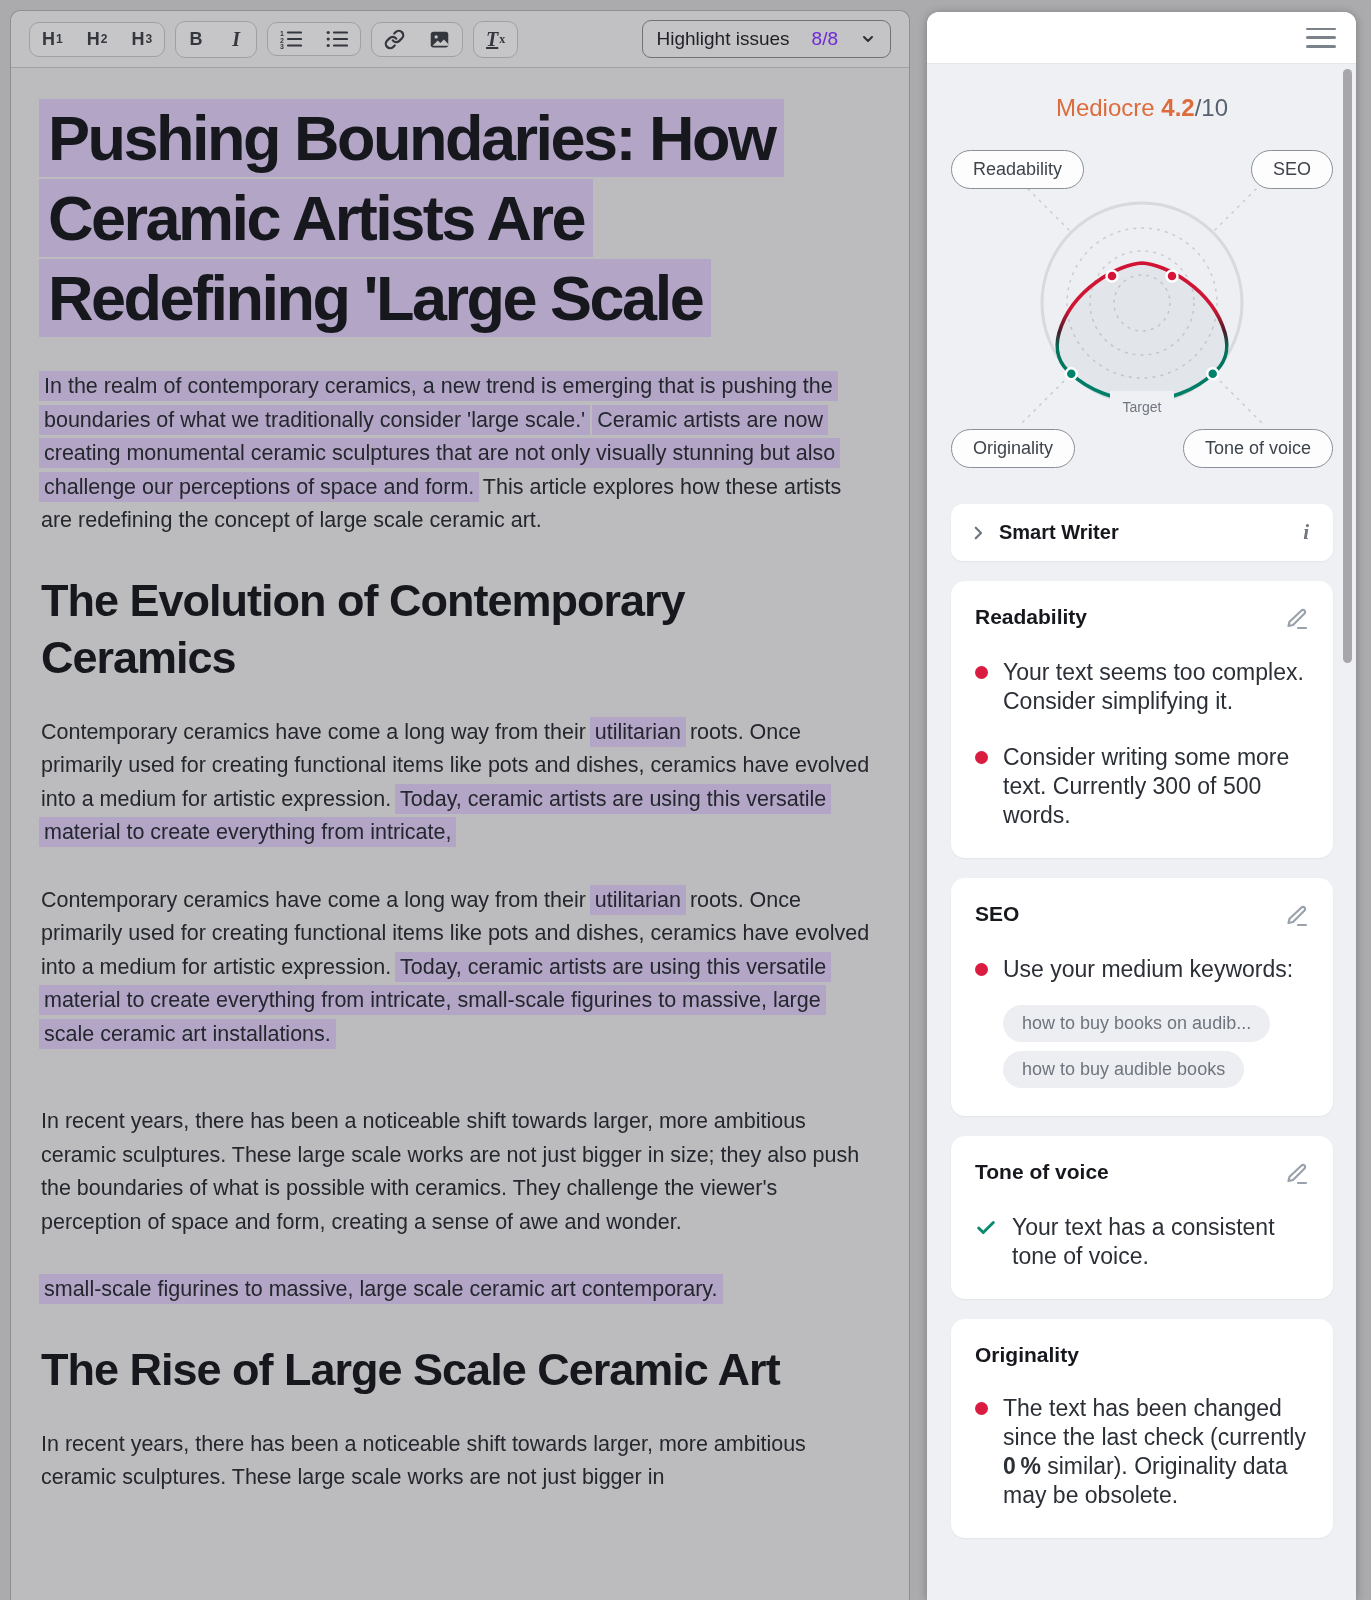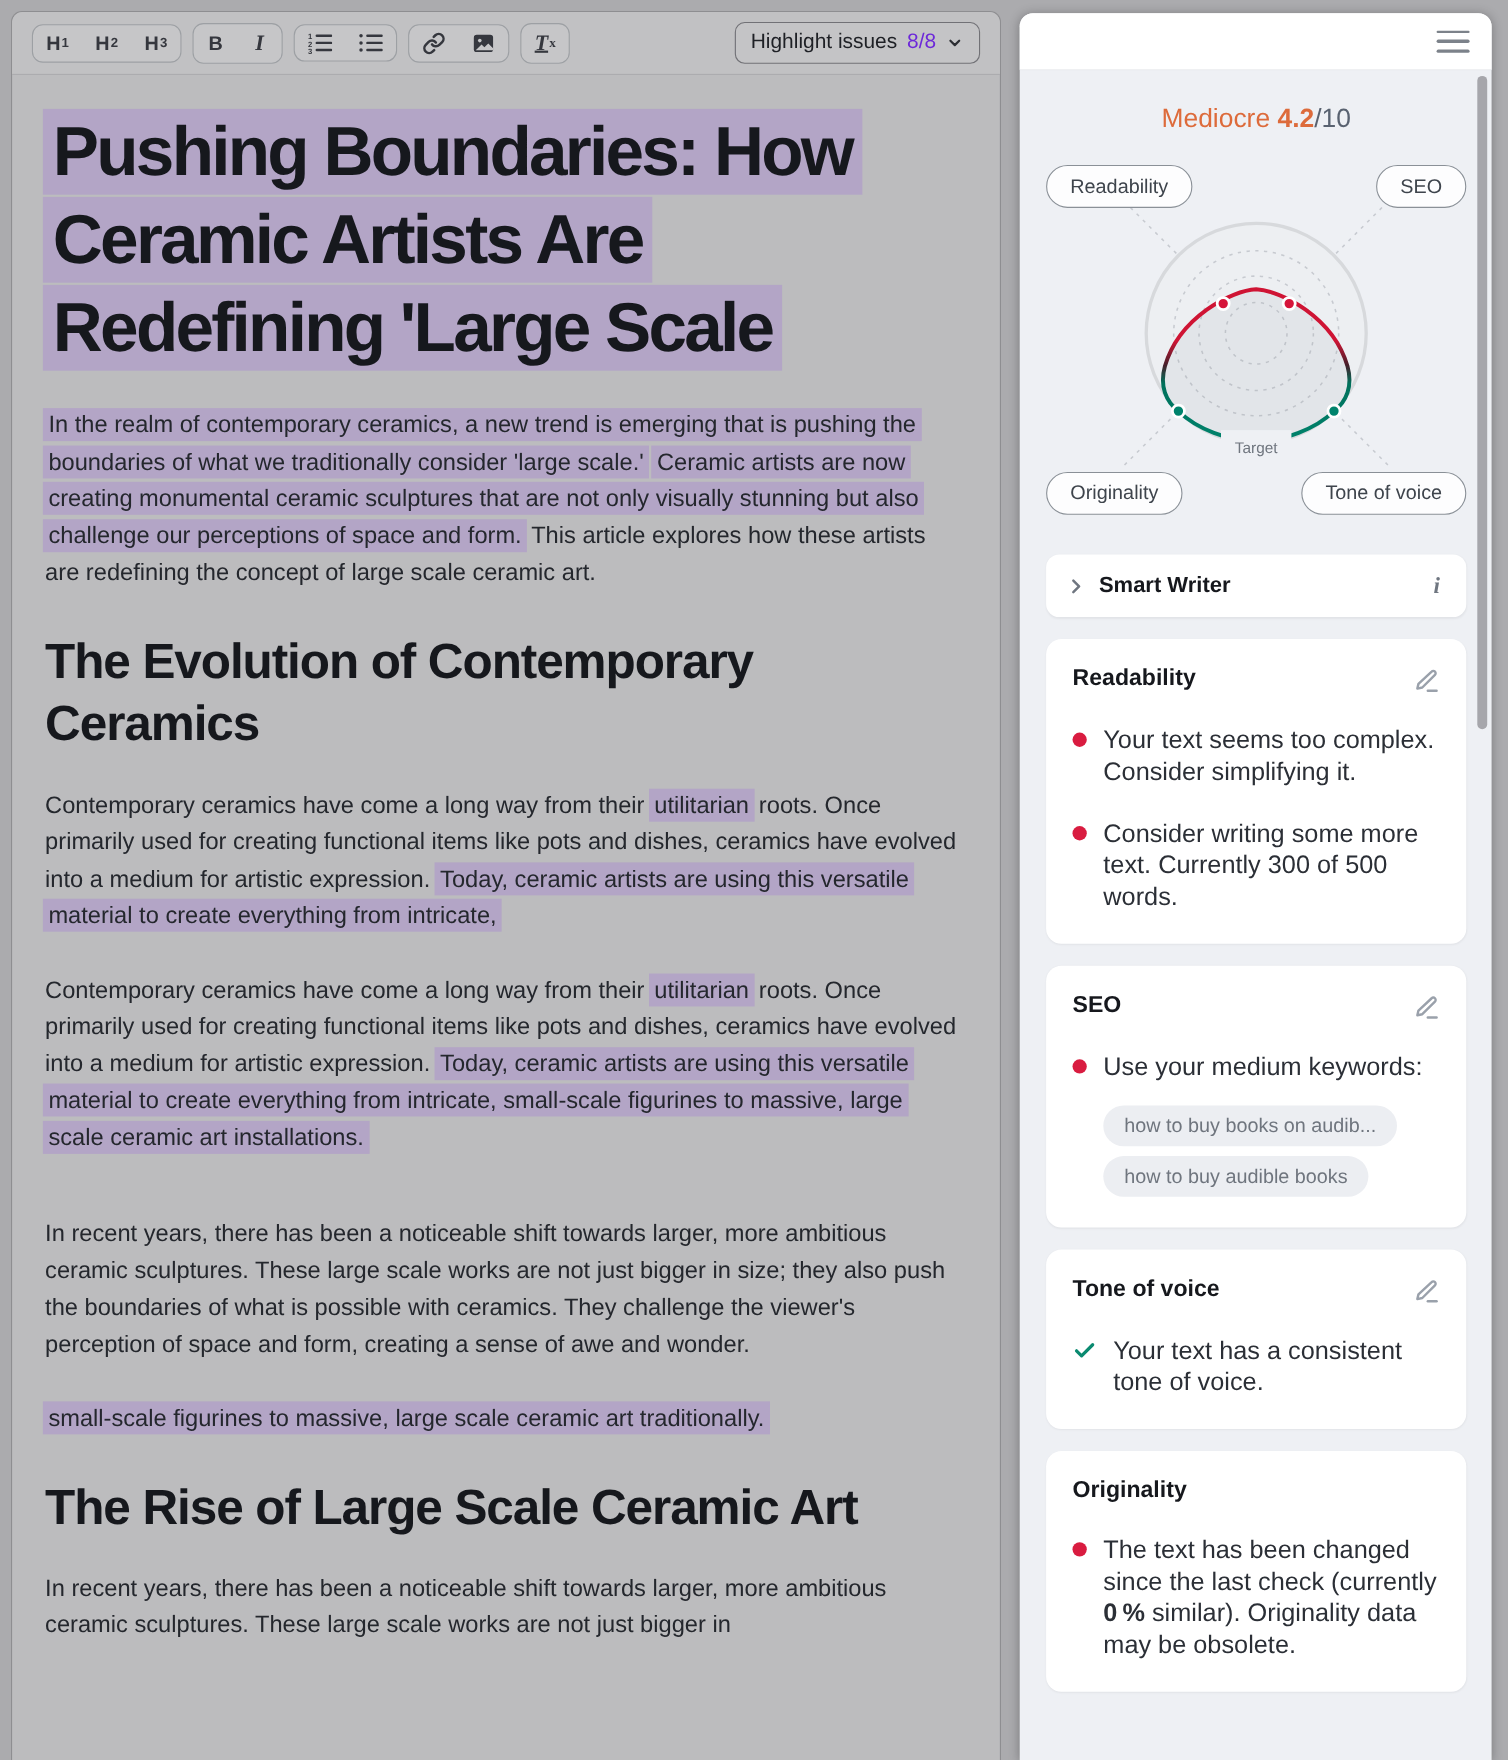--- a/index.html
+++ b/index.html
@@ -11,21 +11,21 @@
     background:#bcbcbe; border:1px solid #8e8e91; border-bottom:none; border-radius:10px 10px 0 0; }
   .toolbar{ height:57px; display:flex; align-items:center; gap:10px; padding:0 18px;
     border-bottom:1px solid #a1a1a5; border-radius:10px 10px 0 0; background:#c1c1c3; }
   .tgroup{ display:flex; align-items:stretch; border:1.5px solid #9da0a4; border-radius:10px; overflow:hidden; background:#c6c6c8; }
   .tbtn{ padding:6px 12px; display:flex; align-items:center; justify-content:center; color:#35373e;
     font-weight:bold; font-size:18px; cursor:pointer; min-width:40px; }
   .tbtn sub{ font-size:12px; font-weight:bold; margin-left:1px; }
   .tbtn.italic{ font-style:italic; font-family:"Liberation Serif", serif; font-size:20px; }
   .tbtn svg{ display:block; }
   .tb-spacer{ flex:1; }
-  .dd{ display:flex; align-items:center; gap:9px; border:1.5px solid #717176; border-radius:9px;
+  .dd{ display:flex; align-items:center; gap:22px; border:1.5px solid #717176; border-radius:9px;
     padding:7px 14px; font-size:19px; color:#1e2025; background:#c4c4c6; cursor:pointer; }
   .dd .cnt{ color:#6d28d9; }
 
   .doc{ padding:30px 36px 0 30px; }
   .hl{ background:#b3a5c6; padding:3px 5px; margin:-3px -2px; -webkit-box-decoration-break:clone; box-decoration-break:clone; }
   .b-h1{ font-size:63px; line-height:80px; font-weight:bold; letter-spacing:-2.5px; color:#16181d; margin:0 0 32px 0; max-width:860px; }
   .b-h1 .hl{ padding:4px 9px; }
   .b-h2{ font-size:45px; line-height:57px; font-weight:bold; letter-spacing:-1px; color:#16181d; margin:14px 0 30px 0; max-width:860px; }
   .b-p{ font-size:21.5px; line-height:33.5px; color:#24272d; margin:0 0 34px 0; max-width:838px; }
   .b-p.mt-lg{ margin-top:54px; }
@@ -150,21 +150,21 @@
     <p class="b-p"><span class="hl">In the realm of contemporary ceramics, a new trend is emerging that is pushing the boundaries of what we traditionally consider 'large scale.'</span><span> </span><span class="hl">Ceramic artists are now creating monumental ceramic sculptures that are not only visually stunning but also challenge our perceptions of space and form.</span><span> This article explores how these artists are redefining the concept of large scale ceramic art.</span></p>
 
     <h2 class="b-h2"><span>The Evolution of Contemporary Ceramics</span></h2>
 
     <p class="b-p"><span>Contemporary ceramics have come a long way from their </span><span class="hl">utilitarian</span><span> roots. Once primarily used for creating functional items like pots and dishes, ceramics have evolved into a medium for artistic expression. </span><span class="hl">Today, ceramic artists are using this versatile material to create everything from intricate,</span></p>
 
     <p class="b-p"><span>Contemporary ceramics have come a long way from their </span><span class="hl">utilitarian</span><span> roots. Once primarily used for creating functional items like pots and dishes, ceramics have evolved into a medium for artistic expression. </span><span class="hl">Today, ceramic artists are using this versatile material to create everything from intricate, small-scale figurines to massive, large scale ceramic art installations.</span></p>
 
     <p class="b-p mt-lg"><span>In recent years, there has been a noticeable shift towards larger, more ambitious ceramic sculptures. These large scale works are not just bigger in size; they also push the boundaries of what is possible with ceramics. They challenge the viewer's perception of space and form, creating a sense of awe and wonder.</span></p>
 
-    <p class="b-p"><span class="hl">small-scale figurines to massive, large scale ceramic art traditionally.</span></p>
+    <p class="b-p"><span class="hl">small-scale figurines to massive, large scale ceramic art contemporary.</span></p>
 
     <h2 class="b-h2"><span>The Rise of Large Scale Ceramic Art</span></h2>
 
     <p class="b-p"><span>In recent years, there has been a noticeable shift towards larger, more ambitious ceramic sculptures. These large scale works are not just bigger in</span></p>
   </div>
 </div>
 
 <div class="panel">
   <div class="panel-top">
     <div class="burger">

